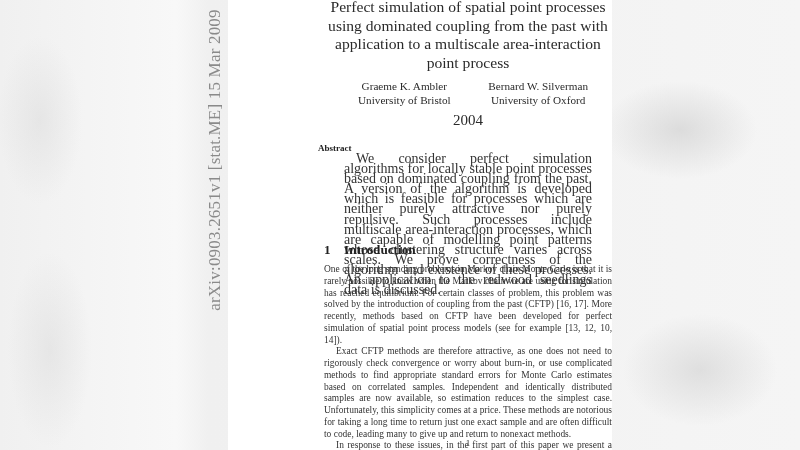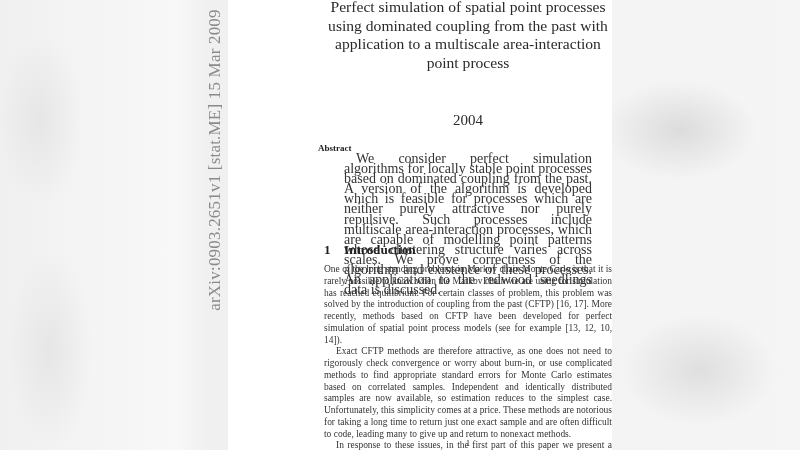--- a/index.html
+++ b/index.html
@@ -72,20 +72,28 @@
 </style>
 </head>
 <body>
 
 <div class="bg-blur"></div>
 
 <div class="page">
   <div class="title">Perfect simulation of spatial point processes using dominated coupling from the past with application to a multiscale area-interaction point process</div>
 
   <div class="authors">
+    <div class="author">
+      <div>Graeme K. Ambler</div>
+      <div>University of Bristol</div>
+    </div>
+    <div class="author">
+      <div>Bernard W. Silverman</div>
+      <div>University of Oxford</div>
+    </div>
   </div>
 
   <div class="year">2004</div>
 
   <div class="abstract-title">Abstract</div>
   <div class="abstract-body">We consider perfect simulation algorithms for locally stable point processes based on dominated coupling from the past. A version of the algorithm is developed which is feasible for processes which are neither purely attractive nor purely repulsive. Such processes include multiscale area-interaction processes, which are capable of modelling point patterns whose clustering structure varies across scales. We prove correctness of the algorithm and existence of these processes. An application to the redwood seedlings data is discussed.</div>
 
   <div class="section-heading">
     <span class="num">1</span><span>Introduction</span>
   </div>

